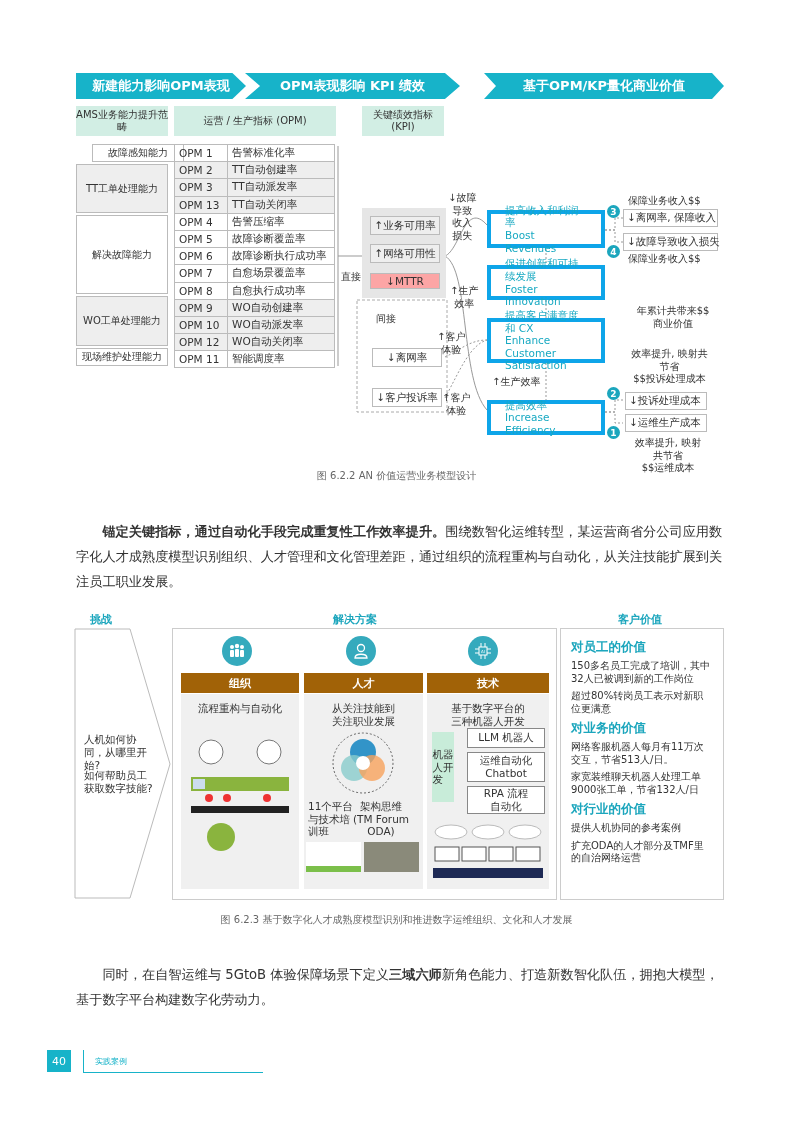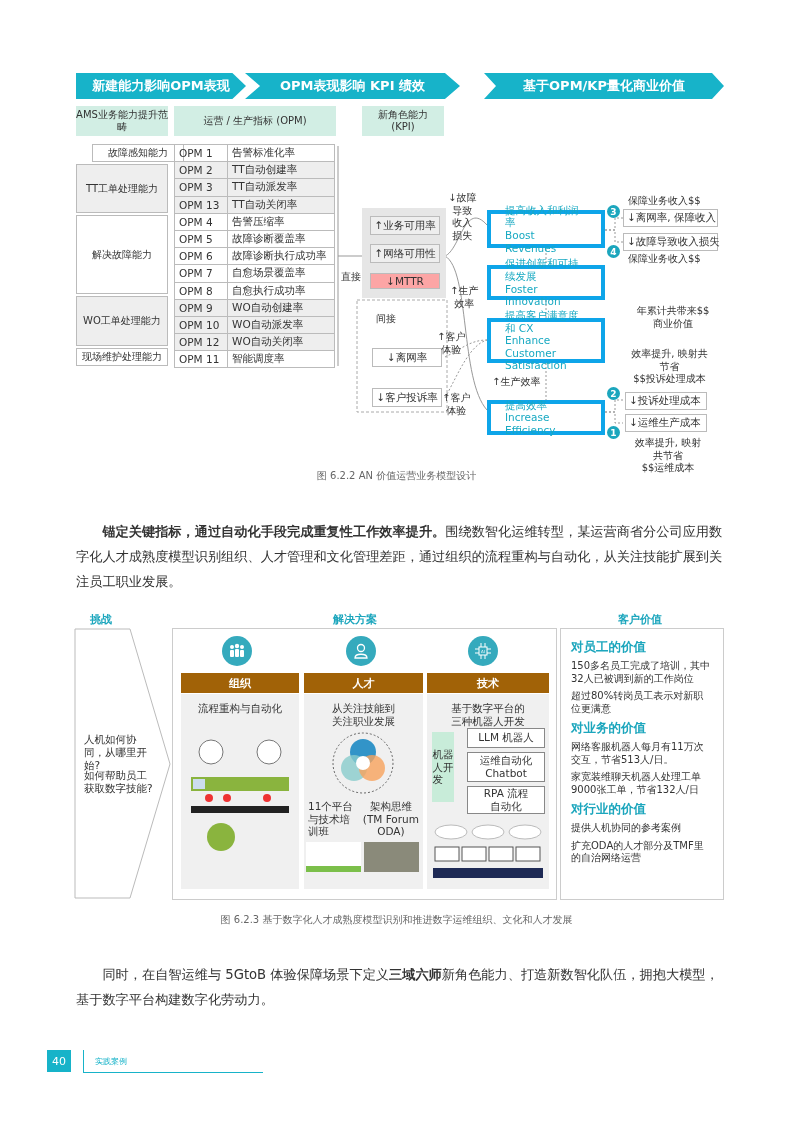--- a/index.html
+++ b/index.html
@@ -36,21 +36,21 @@
 </head>
 <body>
 
 <div class="chev chev1">新建能力影响OPM表现</div>
 <div class="chev chev2">OPM表现影响 KPI 绩效</div>
 <div class="chev chev3">基于OPM/KP量化商业价值</div>
 
 <div class="hdr" style="left:76px;top:106px;width:92px;height:30px">AMS业务能力提升范畴</div>
 <div class="hdr" style="left:174px;top:106px;width:162px;height:30px">运营 / 生产指标 (OPM)</div>
 <div class="hdr" style="left:362px;top:106px;width:82px;height:30px;flex-direction:column">
-  <span>新角色能力</span>
+  <span>关键绩效指标</span>
   <span>(KPI)</span>
 </div>
 
 <div class="cap" style="left:92px;top:144px;width:92px;height:18px">故障感知能力</div>
 <div class="cap g" style="left:76px;top:164px;width:92px;height:49px">TT工单处理能力</div>
 <div class="cap" style="left:76px;top:215px;width:92px;height:79px">解决故障能力</div>
 <div class="cap g" style="left:76px;top:296px;width:92px;height:50px">WO工单处理能力</div>
 <div class="cap" style="left:76px;top:348px;width:92px;height:18px">现场维护处理能力</div>
 
 <table class="opm">
@@ -255,21 +255,21 @@
 <div class="col-b" style="left:304px;width:119px">
   <div style="text-align:center;font-size:10.5px;margin-top:8px;white-space:pre;line-height:1.25">从关注技能到
 关注职业发展</div>
   <svg width="119" height="66" style="margin-top:2px">
     <circle cx="59" cy="33" r="30" fill="none" stroke="#666" stroke-dasharray="2,2"></circle>
     <circle cx="59" cy="22" r="13" fill="#1d8ac3" opacity=".9"></circle>
     <circle cx="50" cy="38" r="13" fill="#8cc" opacity=".8"></circle>
     <circle cx="68" cy="38" r="13" fill="#f7a35c" opacity=".8"></circle>
     <circle cx="59" cy="33" r="7" fill="#fff"></circle>
   </svg>
-  <div style="display:flex;justify-content:space-between;padding:0 4px;font-size:10.5px;line-height:1.2">
+  <div style="display:flex;justify-content:flex-start;padding:0 4px;font-size:10.5px;line-height:1.2">
     <div style="white-space:pre">11个平台
 与技术培
 训班</div>
     <div style="white-space:pre;text-align:center">架构思维
 (TM Forum
 ODA)</div>
   </div>
   <div style="display:flex;gap:3px;padding:4px 2px 0">
     <div style="width:55px;height:30px;background:#fff;border-bottom:6px solid #7bbf4a"></div>
     <div style="width:55px;height:30px;background:#8a8a7a"></div>

